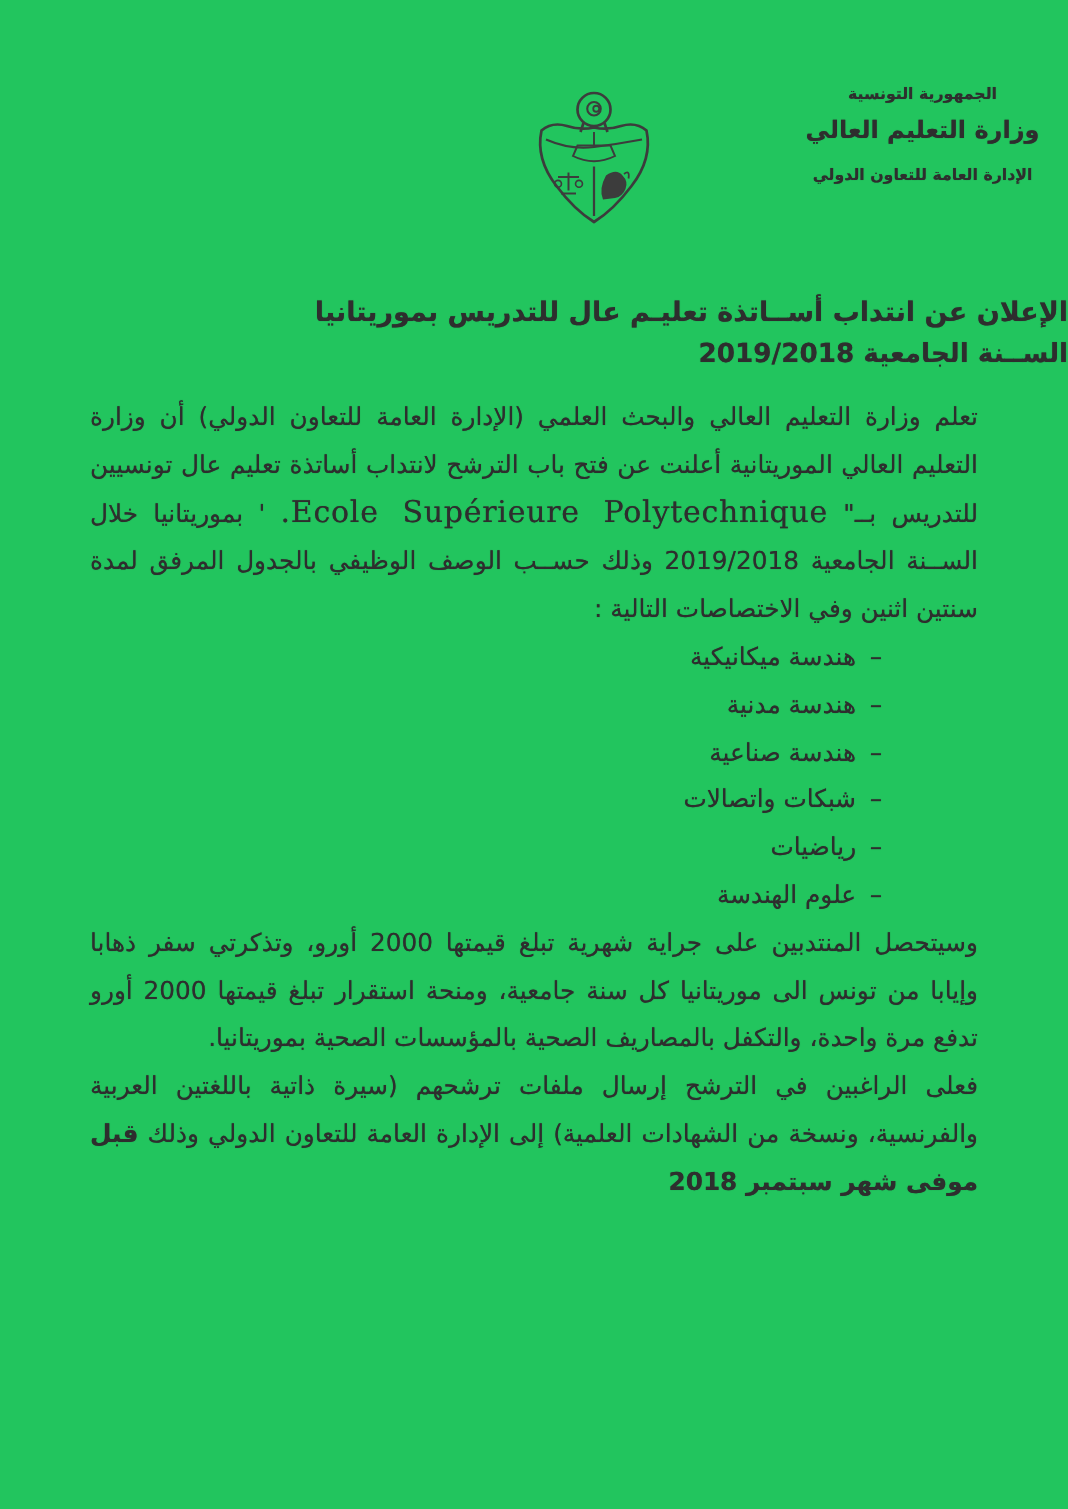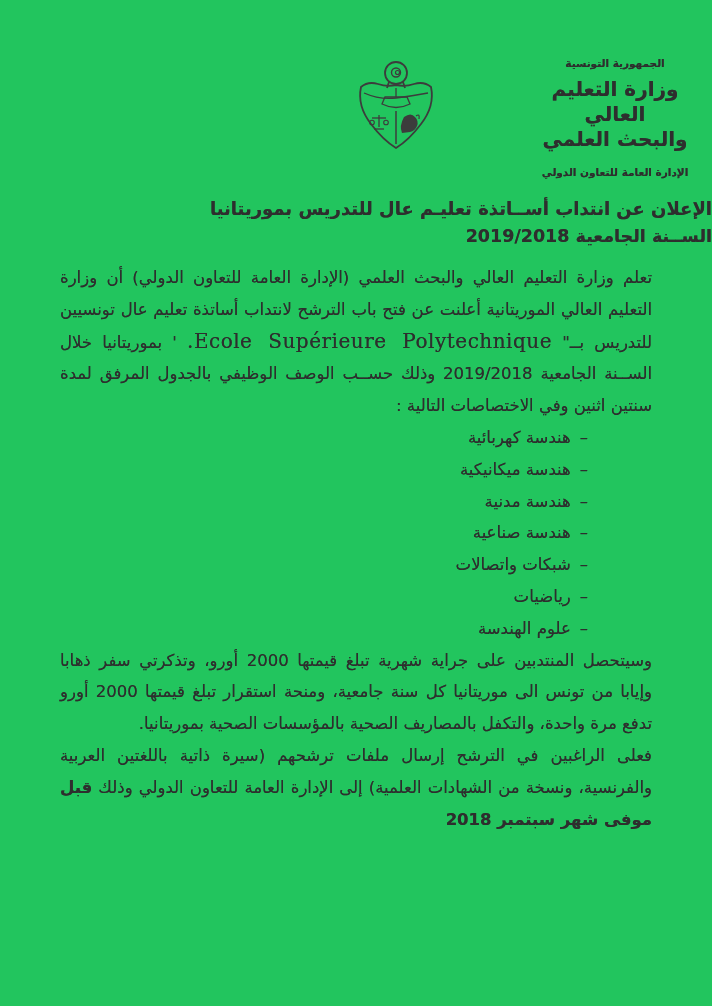--- a/index.html
+++ b/index.html
@@ -19,21 +19,21 @@
   
   .header-text {
     position: absolute;
     top: 57px;
     left: 524px;
     width: 182px;
     text-align: center;
     line-height: 1.15;
   }
   .republic   { font-size: 10.5px; font-weight: bold; letter-spacing: 0.5px; }
-  .ministry   { font-size: 20px;   font-weight: bold; margin-top: 8px; line-height: 1.25; }
+  .ministry   { font-size: 16px;   font-weight: bold; margin-top: 8px; line-height: 1.25; }
   .directorate{ font-size: 10.5px; font-weight: bold; margin-top: 14px; }
 
   .emblem {
     position: absolute;
     top: 60px;
     left: 352px;
     width: 88px;
     height: 92px;
   }
 
@@ -98,36 +98,34 @@
     <circle cx="34" cy="62.5" r="2.3" stroke-width="1.1"></circle>
     <line x1="22" y1="69" x2="32" y2="69" stroke-width="1.3"></line>
     <path d="M52,57 q7,-5 11,0 q4,4 2,9 q-2,5 -7,6 l-8,1 q-3,-7 2,-16 z" fill="#3c3c3c" stroke="none"></path>
     <path d="M64,56 q4,-3 3,3" stroke-width="1.2"></path>
   </svg>
 
   <div class="header-text">
     <div class="republic">الجمهورية التونسية</div>
     <div class="ministry">
       <div>وزارة التعليم العالي</div>
-      <div>والبحث العلمي</div>
     </div>
     <div class="directorate">الإدارة العامة للتعاون الدولي</div>
   </div>
 
   <div class="title-block">
     <div class="title-line1">الإعلان عن انتداب أســاتذة  تعليـم عال للتدريس بموريتانيا</div>
     <div class="title-line2">الســنة الجامعية 2019/2018</div>
   </div>
 
   <div class="body">
 
     <p><span>تعلم وزارة التعليم العالي والبحث العلمي (الإدارة العامة للتعاون الدولي) أن وزارة التعليم العالي الموريتانية أعلنت عن فتح باب الترشح لانتداب أساتذة تعليم عال تونسيين للتدريس بــ" </span><span class="latin-name">Ecole Supérieure Polytechnique.</span><span> ' بموريتانيا خلال الســنة الجامعية 2019/2018 وذلك حســب الوصف الوظيفي بالجدول المرفق  لمدة سنتين اثنين وفي الاختصاصات التالية :</span></p>
 
     <ul class="specialties">
-      <li><span class="dash">–</span><span>هندسة كهربائية</span></li>
       <li><span class="dash">–</span><span>هندسة ميكانيكية</span></li>
       <li><span class="dash">–</span><span>هندسة مدنية</span></li>
       <li><span class="dash">–</span><span>هندسة صناعية</span></li>
       <li><span class="dash">–</span><span>شبكات واتصالات</span></li>
       <li><span class="dash">–</span><span>رياضيات</span></li>
       <li><span class="dash">–</span><span>علوم الهندسة</span></li>
     </ul>
 
     <p>وسيتحصل المنتدبين على جراية شهرية تبلغ قيمتها 2000 أورو، وتذكرتي سفر ذهابا وإيابا من تونس الى موريتانيا كل سنة جامعية، ومنحة استقرار تبلغ قيمتها 2000 أورو تدفع مرة واحدة، والتكفل بالمصاريف الصحية بالمؤسسات الصحية بموريتانيا.</p>
 

